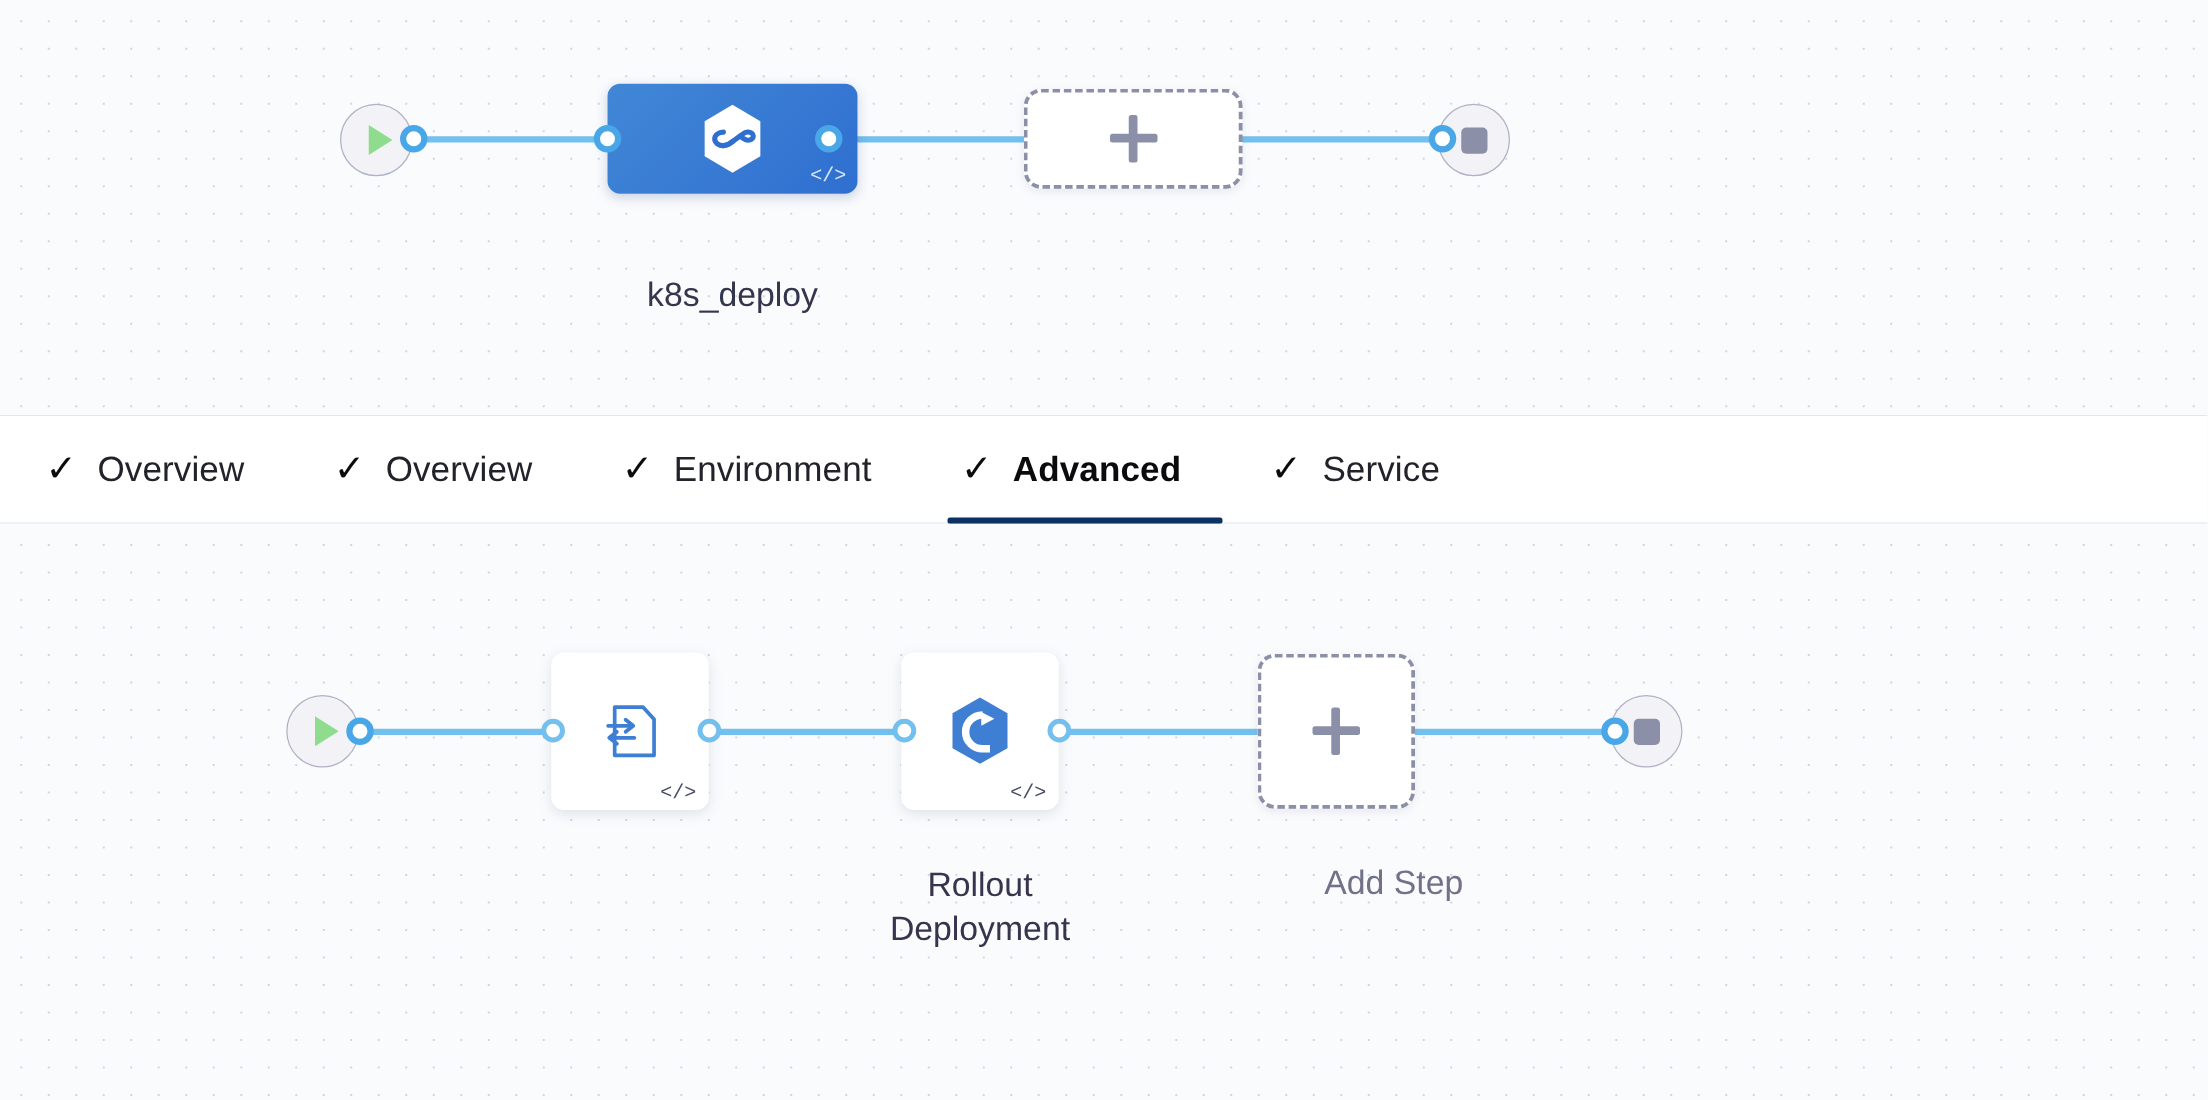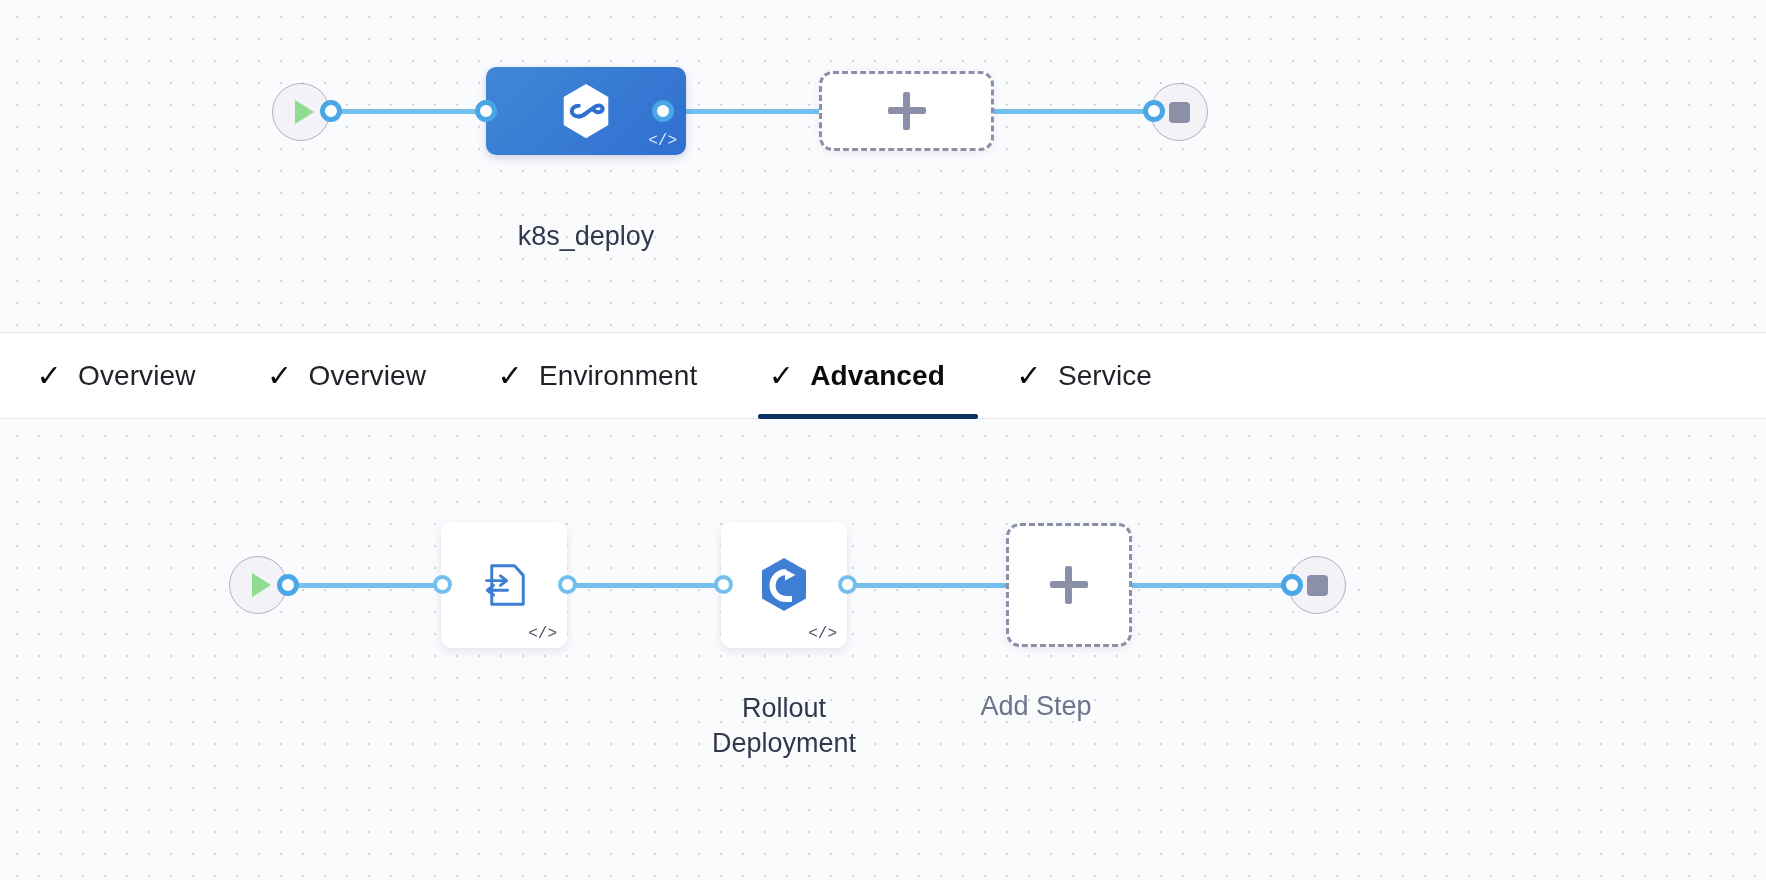--- a/index.html
+++ b/index.html
@@ -316,16 +316,16 @@
 
     <div class="node" style="left:1288px; top:137px;">
       <div class="terminal">
         <div class="stop-sq"></div>
       </div>
     </div>
     <div class="port" style="left:1281px; top:155px;"></div>
 
     <div class="caption dark" style="left:634px; top:246px; width:300px;text-align:center;">Rollout
 Deployment</div>
-    <div class="caption dim" style="left:886px; top:244px; width:300px;text-align:center;">Add Step</div>
+    <div class="caption dim" style="left:965px; top:244px; width:300px;text-align:center;">Add Step</div>
   </div>
 
 </div>
 
 </body></html>

